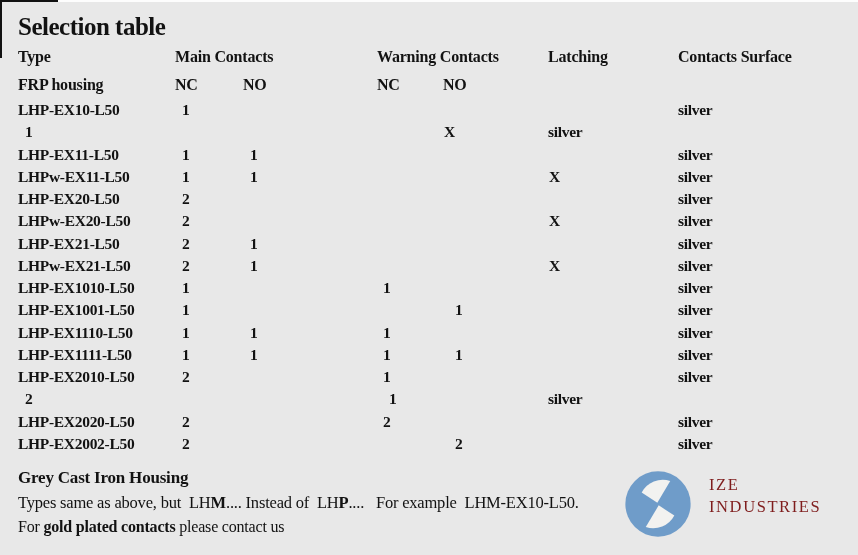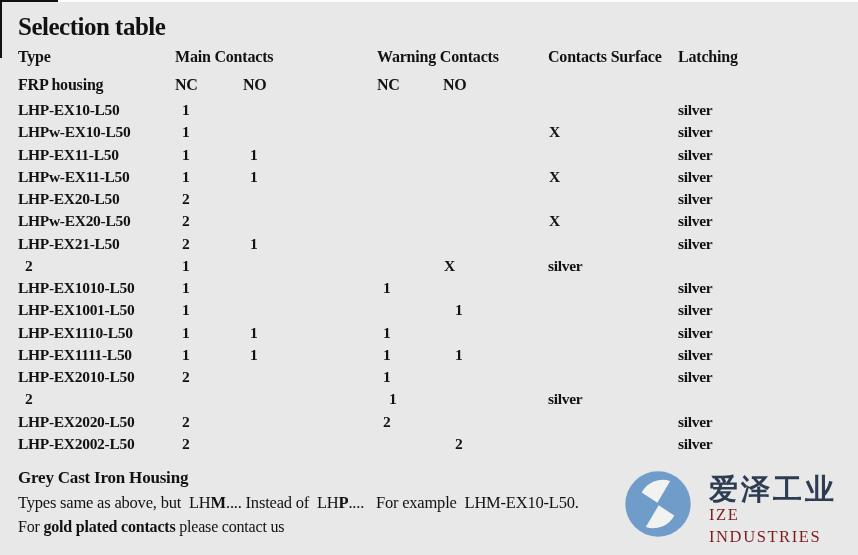--- a/index.html
+++ b/index.html
@@ -67,22 +67,22 @@
   <div class="topstrip"></div>
   <div class="corner-v"></div>
   <div class="corner-h"></div>
 
   <div class="title">Selection table</div>
 
   <div class="hdr1 grid5">
     <span class="cell">Type</span>
     <span class="cell">Main Contacts</span>
     <span class="cell">Warning Contacts</span>
+    <span class="cell">Latching</span>
     <span class="cell">Contacts Surface</span>
-    <span class="cell">Latching</span>
   </div>
 
   <div class="hdr2 grid7">
     <span class="cell" style="font-weight:800;">FRP housing</span>
     <span class="cell">NC</span>
     <span class="cell">NO</span>
     <span class="cell">NC</span>
     <span class="cell">NO</span>
     <span class="cell"></span>
     <span class="cell"></span>
@@ -92,21 +92,20 @@
       <div class="trow grid7">
         <span class="cell cell-type">LHP-EX10-L50</span>
         <span class="cell cell-main_nc">1</span>
         <span class="cell cell-main_no"></span>
         <span class="cell cell-warn_nc"></span>
         <span class="cell cell-warn_no"></span>
         <span class="cell cell-latching"></span>
         <span class="cell cell-surface">silver</span>
       </div>
       <div class="trow grid7">
-        <span class="cell cell-type">LHPw-EX10-L50</span>
         <span class="cell cell-main_nc">1</span>
         <span class="cell cell-main_no"></span>
         <span class="cell cell-warn_nc"></span>
         <span class="cell cell-warn_no"></span>
         <span class="cell cell-latching">X</span>
         <span class="cell cell-surface">silver</span>
       </div>
       <div class="trow grid7">
         <span class="cell cell-type">LHP-EX11-L50</span>
         <span class="cell cell-main_nc">1</span>
@@ -146,20 +145,21 @@
       <div class="trow grid7">
         <span class="cell cell-type">LHP-EX21-L50</span>
         <span class="cell cell-main_nc">2</span>
         <span class="cell cell-main_no">1</span>
         <span class="cell cell-warn_nc"></span>
         <span class="cell cell-warn_no"></span>
         <span class="cell cell-latching"></span>
         <span class="cell cell-surface">silver</span>
       </div>
       <div class="trow grid7">
+        <span class="cell cell-type">LHPw-EX21-L50</span>
         <span class="cell cell-main_nc">2</span>
         <span class="cell cell-main_no">1</span>
         <span class="cell cell-warn_nc"></span>
         <span class="cell cell-warn_no"></span>
         <span class="cell cell-latching">X</span>
         <span class="cell cell-surface">silver</span>
       </div>
       <div class="trow grid7">
         <span class="cell cell-type">LHP-EX1010-L50</span>
         <span class="cell cell-main_nc">1</span>
@@ -239,17 +239,16 @@
 
   <div class="fline fline2"><span>For </span><span class="fbold">gold plated contacts</span><span> please contact us</span></div>
 
   <div class="logo">
     <svg class="logo-mark" viewBox="0 0 100 100">
       <circle cx="50" cy="50" r="48" id="logo-circle" fill="#6f9cc9"></circle>
       <path d="M26,33 A35,35 0 0 1 68,16 L49,48 Z" id="logo-blade-a" fill="#f2f2f0"></path>
       <path d="M74,67 A35,35 0 0 1 32,84 L51,52 Z" id="logo-blade-b" fill="#f2f2f0"></path>
     </svg>
     <div class="logo-text">
-      <div class="logo-cn" style="color: rgb(46, 60, 82);">爱泽工业</div>
       <div class="logo-en" style="color: #7f1d1d;">IZE INDUSTRIES</div>
     </div>
   </div>
 </div>
 
 </body></html>

